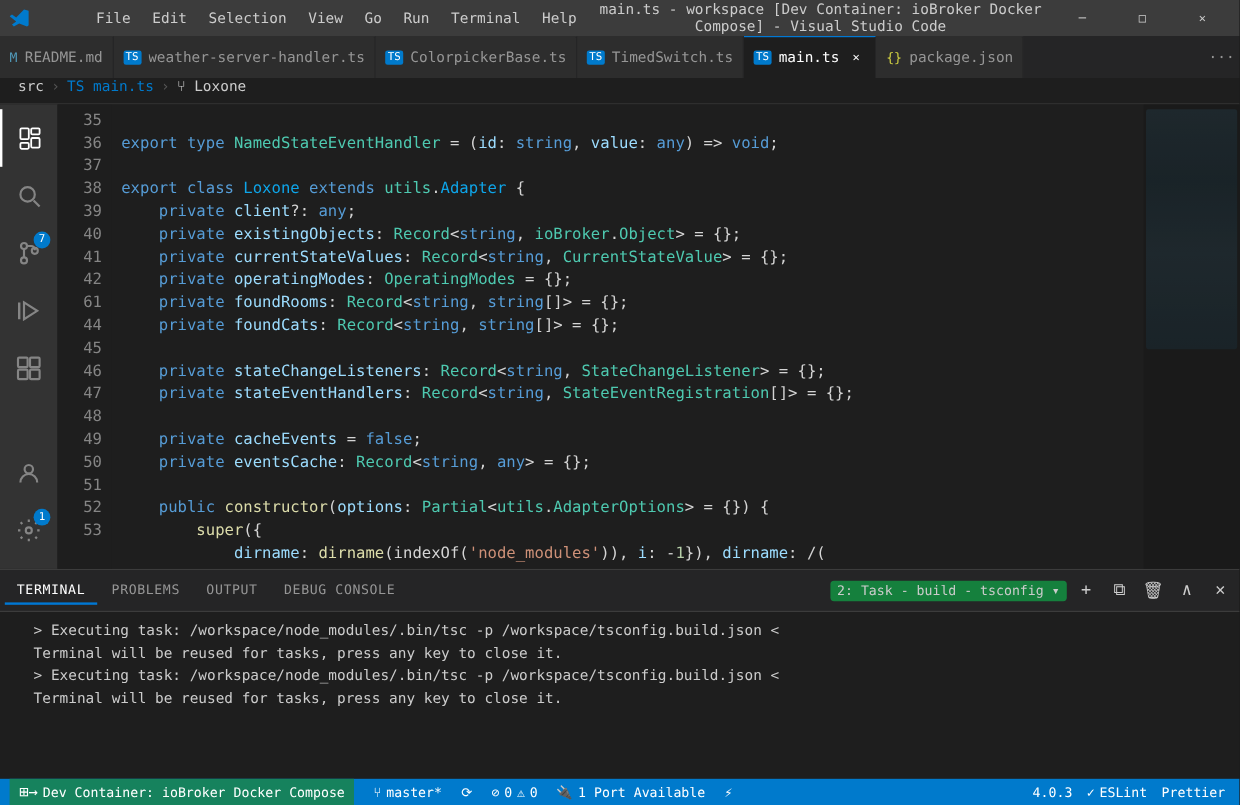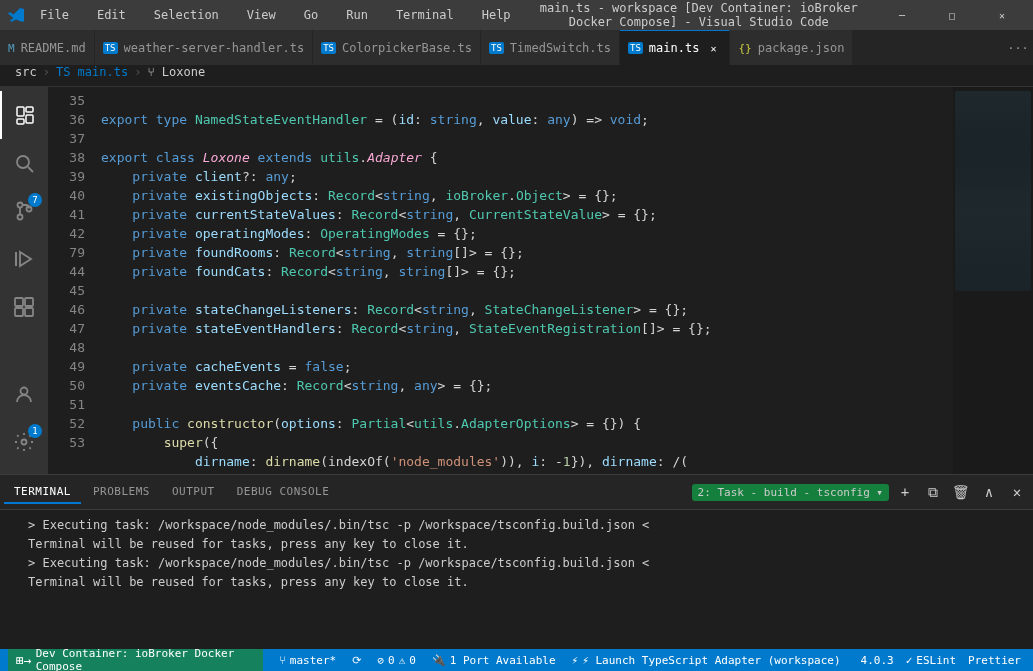--- a/index.html
+++ b/index.html
@@ -23,22 +23,23 @@
       gap: 8px;
       user-select: none;
     }
     #title-bar .app-icon {
       width: 16px;
       height: 16px;
       flex-shrink: 0;
     }
     #title-bar .menu-items {
       display: flex;
-      gap: 12px;
-      flex-shrink: 0;
+      gap: 2px;
+      flex-shrink: 0;
+      margin-left: 40px;
     }
     #title-bar .menu-item {
       padding: 2px 8px;
       font-size: 12px;
       color: #cccccc;
       cursor: pointer;
       border-radius: 4px;
     }
     #title-bar .title {
       flex: 1;
@@ -227,21 +228,21 @@
     }
 
     
     .kw { color: #569cd6; }
     .type { color: #4ec9b0; }
     .string { color: #ce9178; }
     .num { color: #b5cea8; }
     .prop { color: #9cdcfe; }
     .func { color: #dcdcaa; }
     .op { color: #d4d4d4; }
-    .cls { color: #f9a8d4; font-style: italic; }
+    .cls { color: #0ea5e9; }
     .ns { color: #4ec9b0; }
 
     
     #terminal-panel {
       height: 175px;
       background: #1e1e1e;
       border-top: 1px solid #3c3c3c;
       display: flex;
       flex-direction: column;
     }
@@ -464,21 +465,21 @@
     <div id="code-area">
       <div id="line-numbers">
         <div>35</div>
         <div>36</div>
         <div>37</div>
         <div>38</div>
         <div>39</div>
         <div>40</div>
         <div>41</div>
         <div>42</div>
-        <div>79</div>
+        <div>61</div>
         <div>44</div>
         <div>45</div>
         <div>46</div>
         <div>47</div>
         <div>48</div>
         <div>49</div>
         <div>50</div>
         <div>51</div>
         <div>52</div>
         <div>53</div>
@@ -558,21 +559,20 @@
       <span> 0</span>
       <span>⚠</span>
       <span> 0</span>
     </div>
     <div class="status-item">
       <span>🔌</span>
       <span> 1 Port Available</span>
     </div>
     <div class="status-item">
       <span>⚡</span>
-      <span>⚡ Launch TypeScript Adapter (workspace)</span>
     </div>
   </div>
   <div class="status-right">
     <div class="status-item">
       <span>4.0.3</span>
     </div>
     <div class="status-item">
       <span>✓</span>
       <span> ESLint</span>
     </div>

